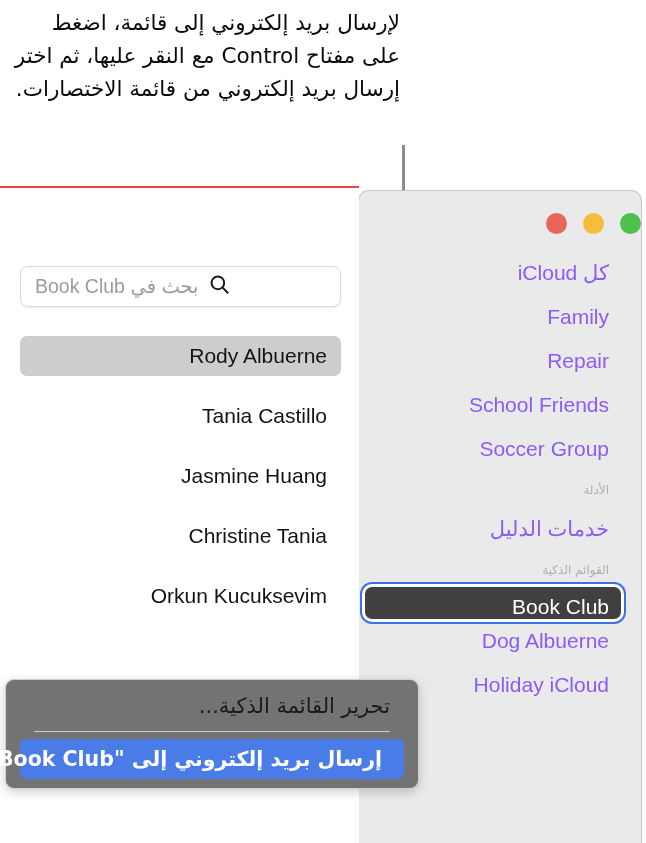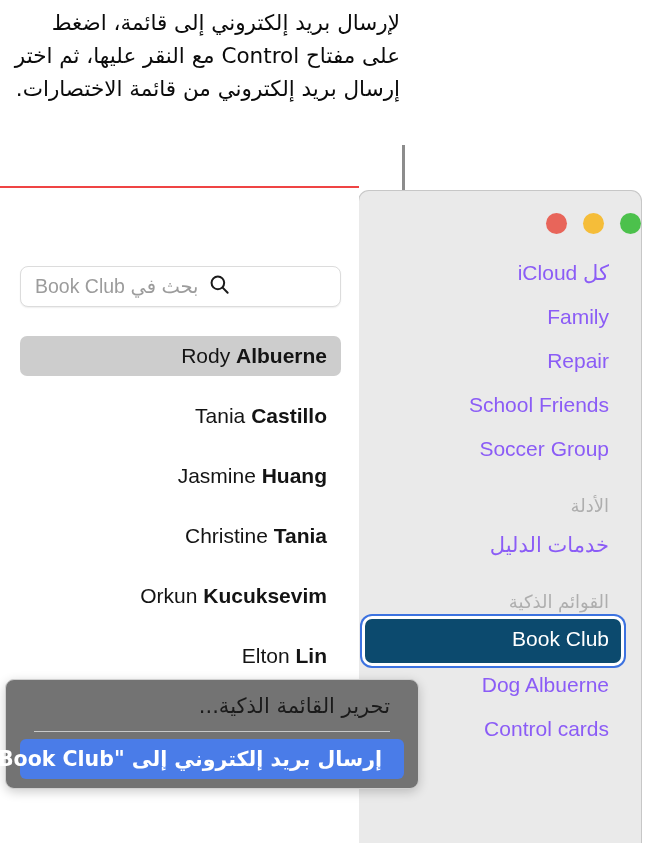--- a/index.html
+++ b/index.html
@@ -90,37 +90,37 @@
   .side-item {
     font-size: 21px;
     line-height: 44px;
     color: #8b5cf6;
     white-space: nowrap;
     font-family: "Liberation Sans", sans-serif;
     height: 44px;
   }
 
   .side-header {
-    font-size: 18px;
+    font-size: 12px;
     line-height: 22px;
     color: #aeaeae;
-    margin-top: 24px;
+    margin-top: 8px;
     margin-bottom: 6px;
     height: 22px;
     font-family: "DejaVu Sans", "Liberation Sans", sans-serif;
   }
 
   .side-item.selected {
     position: relative;
-    background: #0c4a6e;
+    background: #404040;
     color: #ffffff;
     border-radius: 7px;
     margin: 0 -12px 0 -4px;
     padding: 0 12px 0 4px;
-    height: 44px;
+    height: 32px;
     line-height: 40px;
     box-shadow: 0 0 0 3px #ffffff, 0 0 0 5px #3c72e0;
   }
 
   
   .left-panel {
     position: absolute;
     left: 0;
     top: 186px;
     width: 359px;
@@ -175,21 +175,21 @@
     color: #141414;
     white-space: nowrap;
     padding: 0 14px 0 0;
     border-radius: 7px;
     margin-bottom: 20px;
     direction: ltr;
     text-align: right;
     font-family: "Liberation Sans", sans-serif;
   }
   .contact-row .first { font-weight: 400; text-align: center; }
-  .contact-row .last  { font-weight: 700; margin-top: 43px; }
+  .contact-row .last  { font-weight: 400; margin-top: 43px; }
   .contact-row.selected { background: #cdcdcd; }
 
   
   .context-menu {
     position: absolute;
     left: 5px;
     top: 679px;
     width: 414px;
     background: #737373;
     border: 1px solid #d0d0d0;
@@ -250,21 +250,21 @@
       <div class="side-item">Repair</div>
       <div class="side-item">School Friends</div>
       <div class="side-item">Soccer Group</div>
 
       <div class="side-header">الأدلة</div>
       <div class="side-item">خدمات الدليل</div>
 
       <div class="side-header">القوائم الذكية</div>
       <div class="side-item selected">Book Club</div>
       <div class="side-item">Dog Albuerne</div>
-      <div class="side-item">Control cards</div>
+      <div class="side-item">Holiday iCloud</div>
 
     </div>
   </div>
 
   <div class="left-panel">
 
     <div class="search-wrap">
       <div class="search-box">
         <span class="search-icon">
           <svg width="23" height="23" viewBox="0 0 24 24" fill="none" stroke="#1a1a1a" stroke-width="2.1" stroke-linecap="round">
@@ -291,23 +291,20 @@
       </div>
 
       <div class="contact-row">
         <span class="first">Christine </span><span class="last">Tania</span>
       </div>
 
       <div class="contact-row">
         <span class="first">Orkun </span><span class="last">Kucuksevim</span>
       </div>
 
-      <div class="contact-row">
-        <span class="first">Elton </span><span class="last">Lin</span>
-      </div>
 
     </div>
   </div>
 
   <div class="context-menu">
     <div class="menu-item">تحرير القائمة الذكية...</div>
     <div class="menu-sep"></div>
     <div class="menu-item highlight">إرسال بريد إلكتروني إلى "Book Club"</div>
   </div>
 

